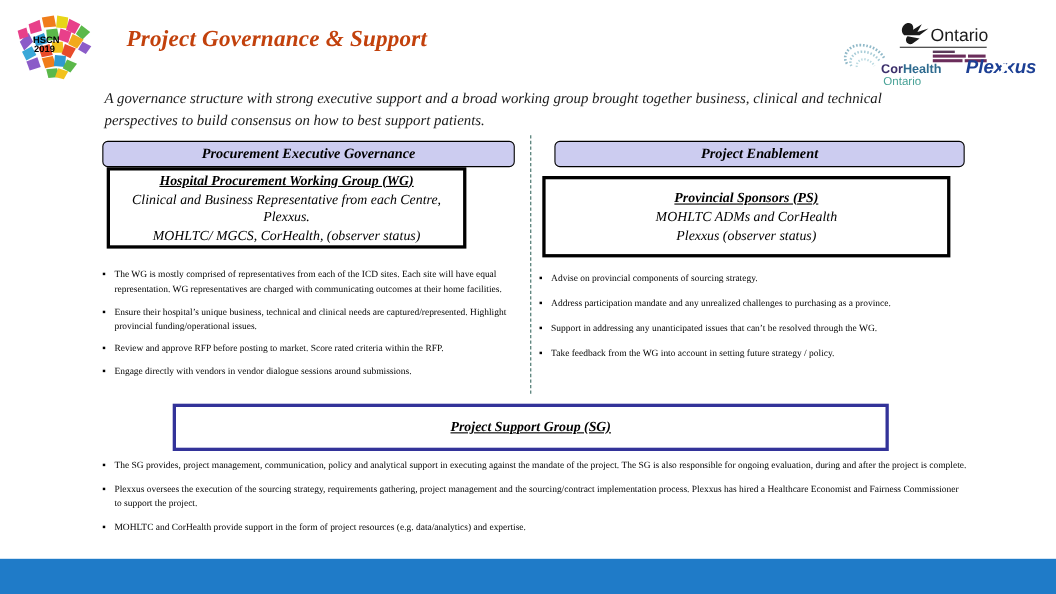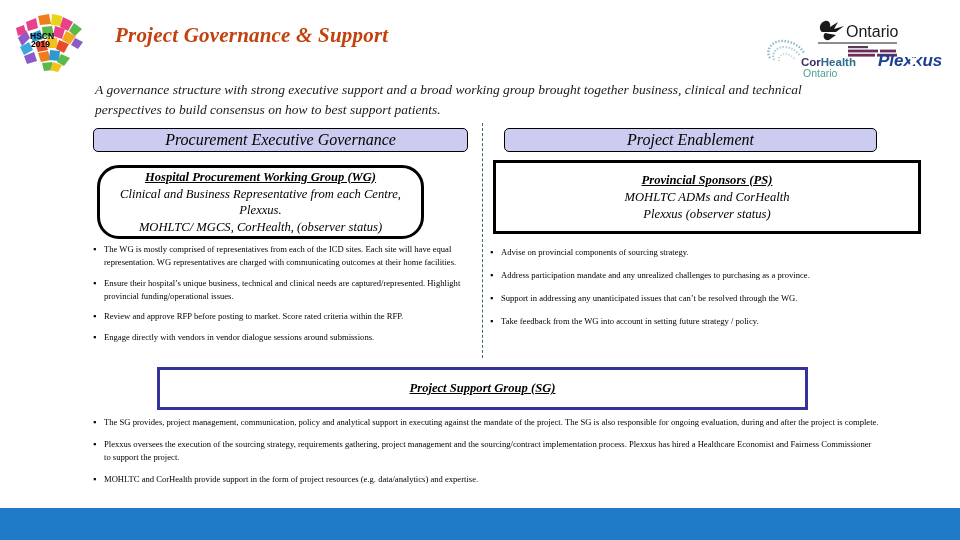--- a/index.html
+++ b/index.html
@@ -50,42 +50,42 @@
   
   .pill {
     position: absolute;
     height: 24px;
     background: #ccccf0;
     border: 1px solid #000;
     border-radius: 5px;
     display: flex;
     align-items: center;
     justify-content: center;
-    font-size: 16px;
-    font-style: italic;
-    font-weight: normal;
+    font-size: 13px;
+    font-style: italic;
+    font-weight: bold;
     color: #000;
   }
   #pill-left  { left: 93px;  top: 128px; width: 375px; }
   #pill-right { left: 504px; top: 128px; width: 373px; }
 
   
   .group-box {
     position: absolute;
     border: 3px solid #000;
     background: #fff;
     display: flex;
     flex-direction: column;
     align-items: center;
     justify-content: center;
     text-align: center;
     padding: 4px 8px;
   }
-  #box-wg { left: 97px;  top: 165px; width: 327px; height: 74px; border-radius: 22px; }
-  #box-ps { left: 493px; top: 160px; width: 428px; height: 74px; }
+  #box-wg { left: 97px;  top: 152px; width: 327px; height: 74px; }
+  #box-ps { left: 493px; top: 160px; width: 371px; height: 74px; }
 
   .group-title {
     font-size: 12.6px;
     font-weight: bold;
     font-style: italic;
     text-decoration: underline;
     line-height: 1.35;
   }
   .group-line {
     font-size: 12.6px;

